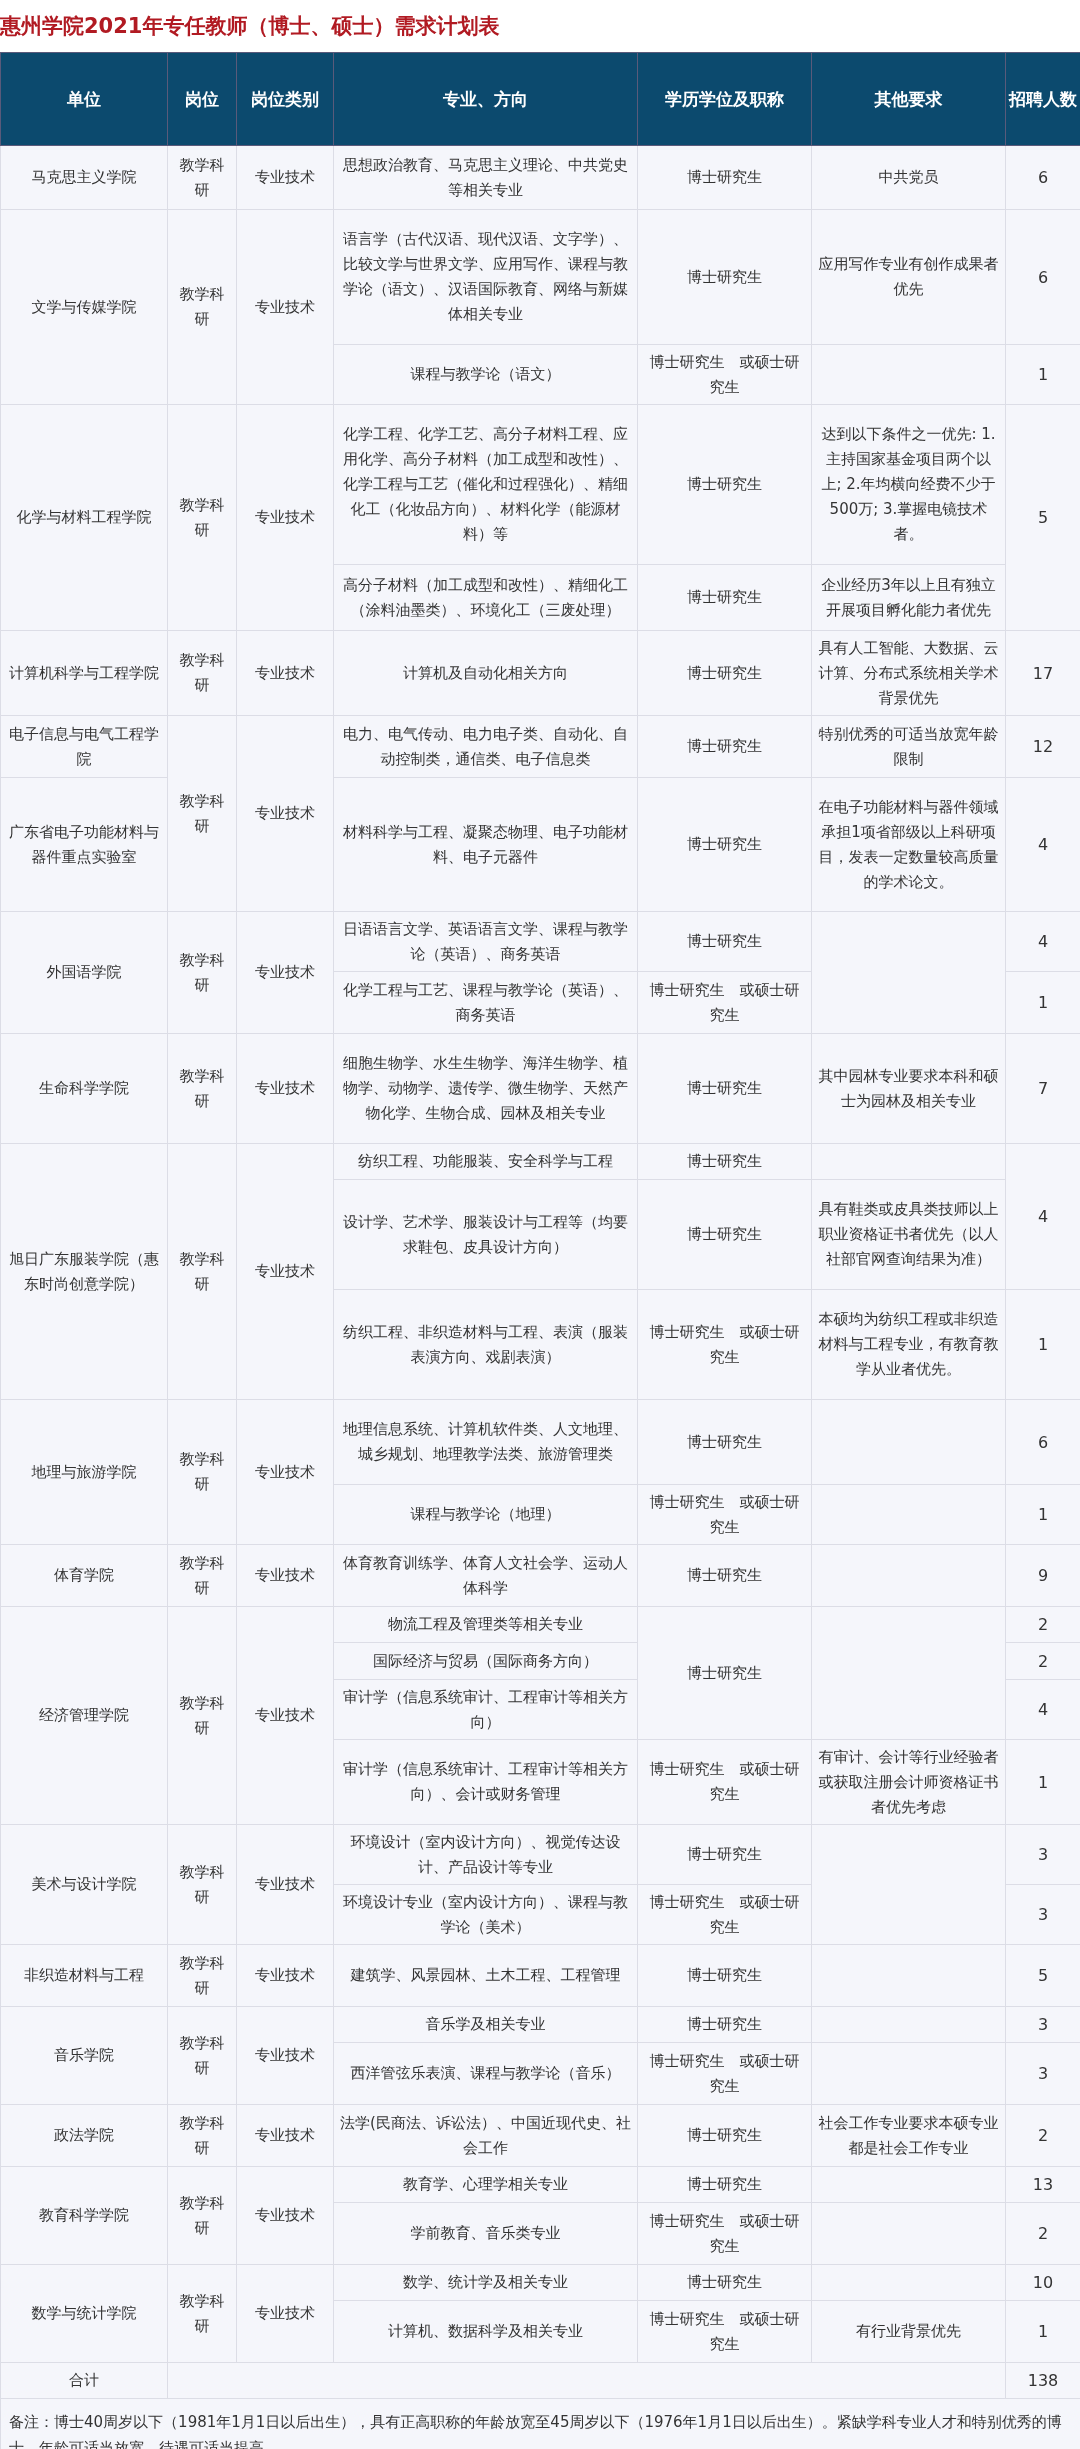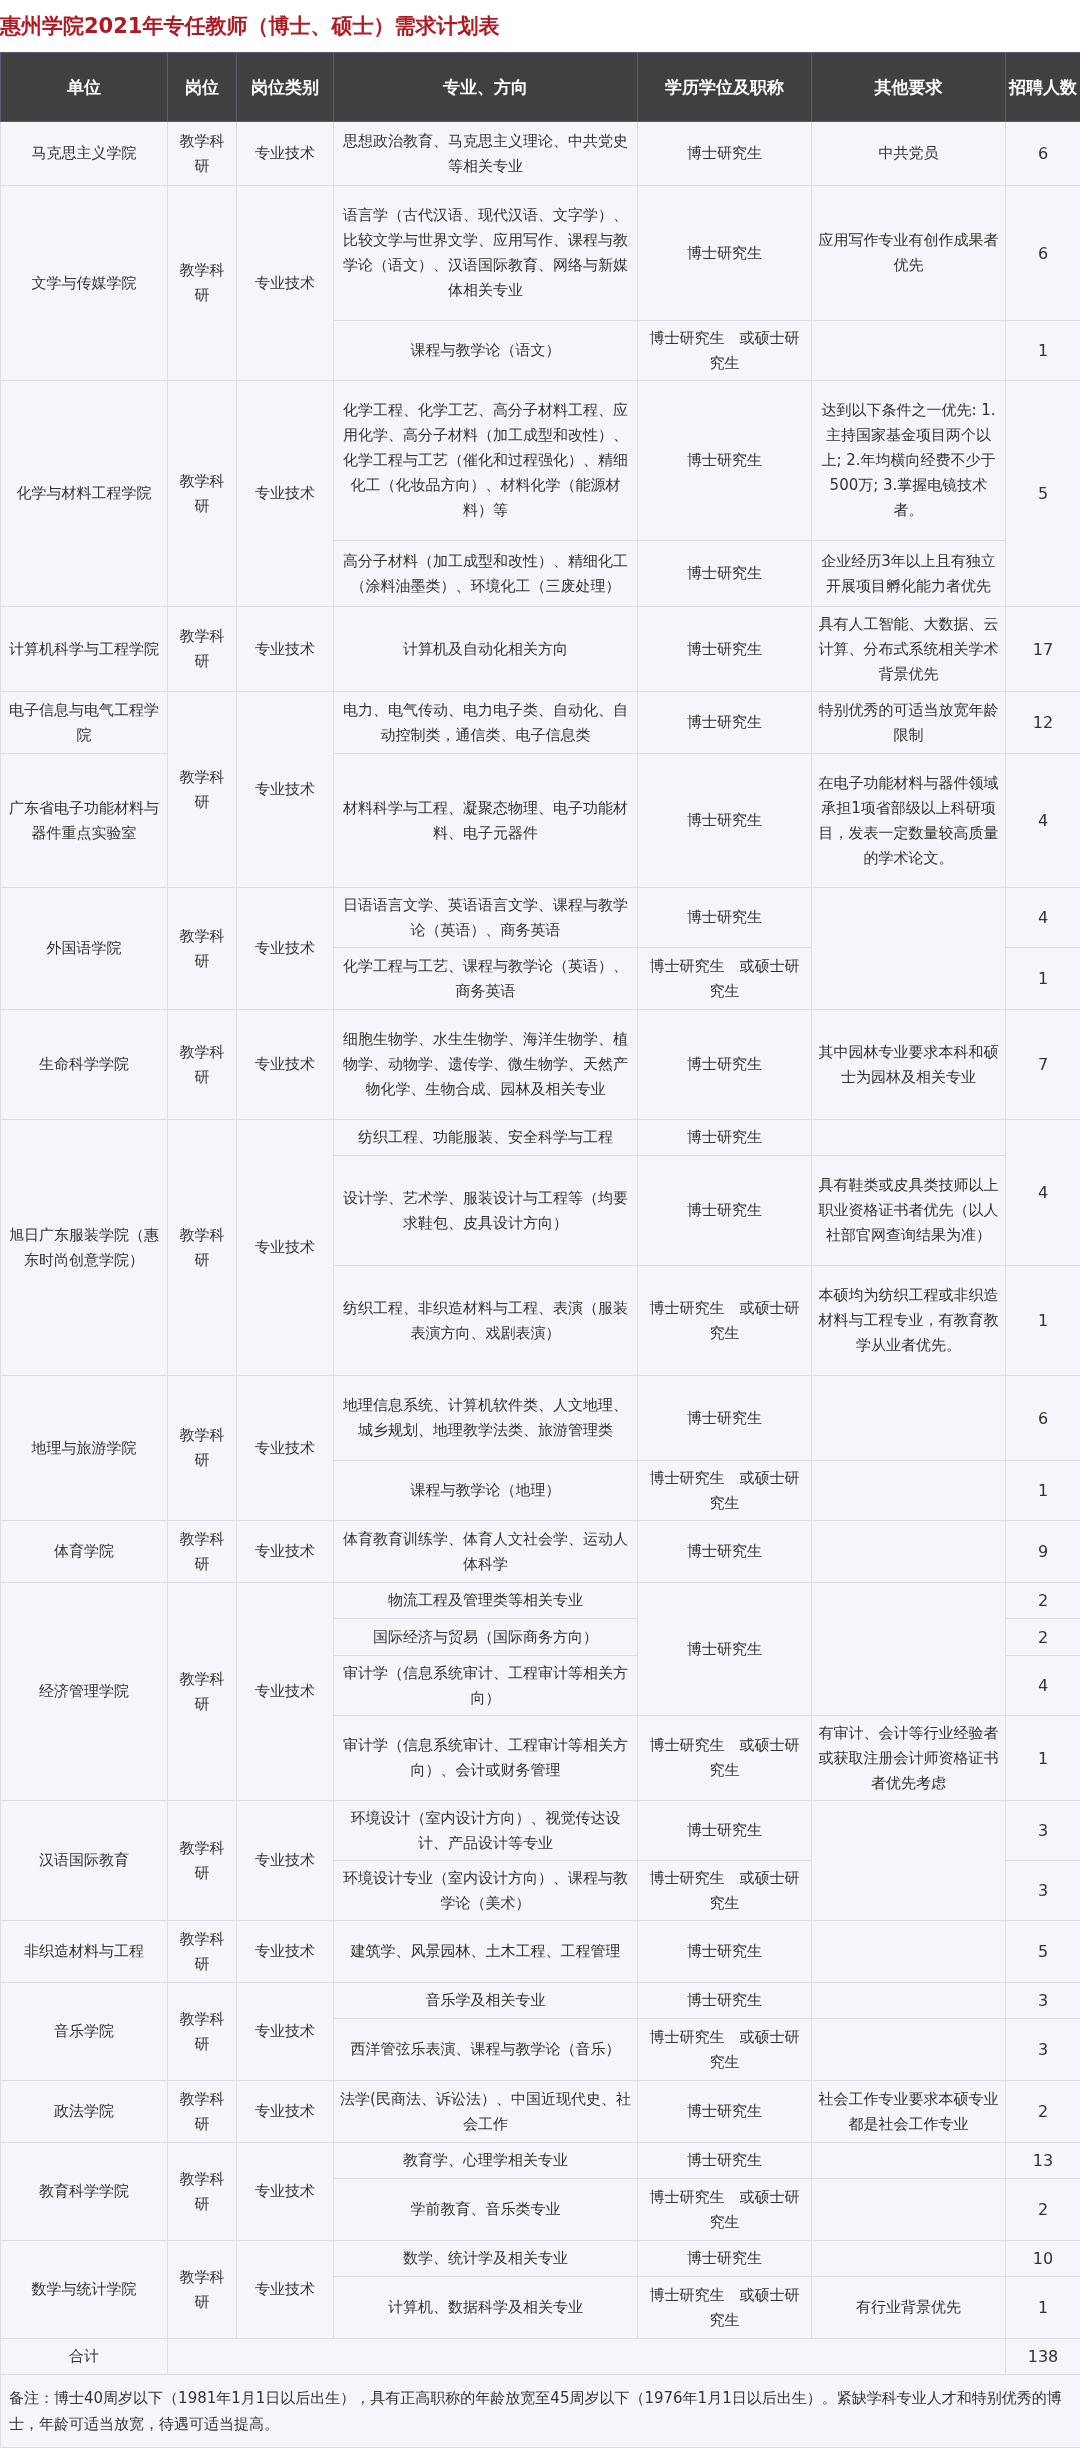--- a/index.html
+++ b/index.html
@@ -13,22 +13,22 @@
     font-size: 15px; line-height: 25px;
   }
   table.plan col.c1 { width: 167px; }
   table.plan col.c2 { width: 69px; }
   table.plan col.c3 { width: 97px; }
   table.plan col.c4 { width: 304px; }
   table.plan col.c5 { width: 174px; }
   table.plan col.c6 { width: 194px; }
   table.plan col.c7 { width: 75px; }
   table.plan th {
-    background: #404040; color: #ffffff; font-weight: bold; font-size: 17px;
-    height: 60px; line-height: 24px; border: 1px solid #5a5a7a; text-align: center; padding: 4px 2px;
+    background: #0c4a6e; color: #ffffff; font-weight: bold; font-size: 17px;
+    height: 60px; line-height: 24px; border: 1px solid #5a5a7a; text-align: center; padding: 16px 2px;
   }
   table.plan td {
     background: #f5f6fb; border: 1.5px solid #dcdde6; text-align: center; vertical-align: middle;
     padding: 4px 5px; word-break: break-all;
   }
   table.plan td.left { text-align: center; }
   table.plan td.num { font-size: 16px; }
   td.note { text-align: left !important; padding: 10px 8px !important; line-height: 26px; }
 </style>
 </head>
@@ -217,21 +217,21 @@
       <td class="num">4</td>
     </tr>
     <tr style="height:85px">
       <td class="left">审计学（信息系统审计、工程审计等相关方向）、会计或财务管理</td>
       <td>博士研究生　或硕士研究生</td>
       <td>有审计、会计等行业经验者或获取注册会计师资格证书者优先考虑</td>
       <td class="num">1</td>
     </tr>
 
     <tr style="height:60px">
-      <td rowspan="2">汉语国际教育</td>
+      <td rowspan="2">美术与设计学院</td>
       <td rowspan="2">教学科研</td>
       <td rowspan="2">专业技术</td>
       <td class="left">环境设计（室内设计方向）、视觉传达设计、产品设计等专业</td>
       <td>博士研究生</td>
       <td rowspan="2"></td>
       <td class="num">3</td>
     </tr>
     <tr style="height:60px">
       <td class="left">环境设计专业（室内设计方向）、课程与教学论（美术）</td>
       <td>博士研究生　或硕士研究生</td>

